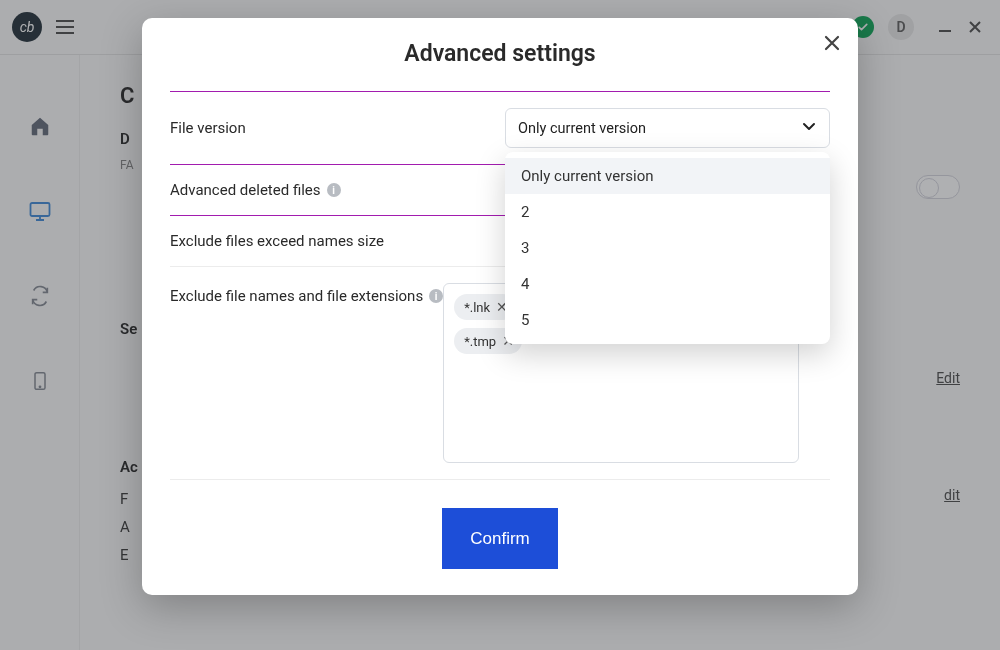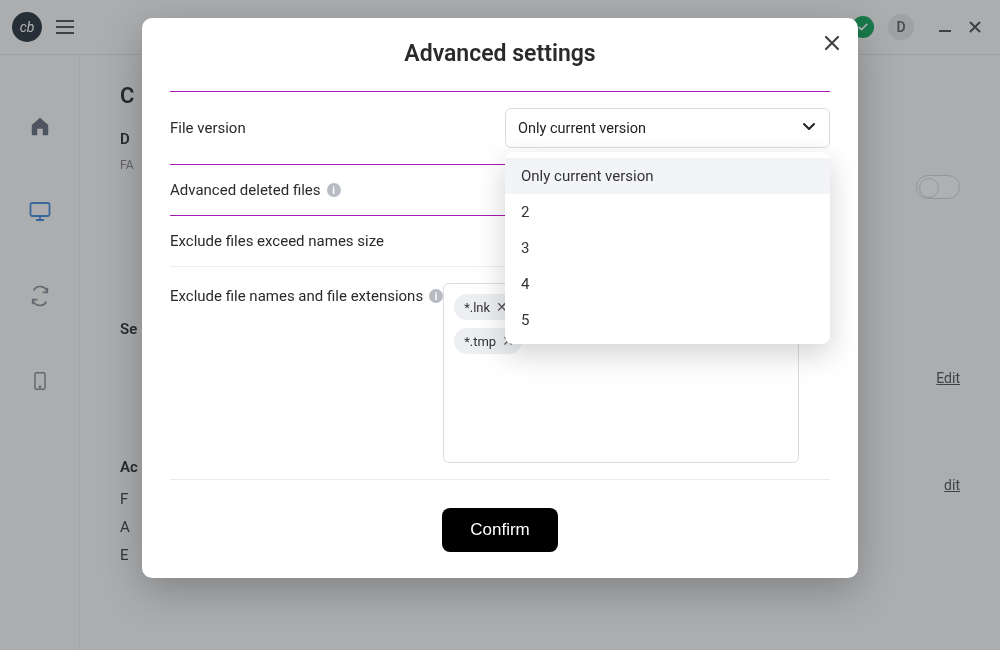--- a/index.html
+++ b/index.html
@@ -144,22 +144,22 @@
   }
   .tag {
     background:#eceef1; border-radius:14px; height:26px;
     display:inline-flex; align-items:center; padding:0 8px 0 10px;
     font-size:13px; color:#333; gap:6px;
   }
   .tag .tag-x { cursor:pointer; font-size:14px; color:#555; line-height:1; }
 
   .confirm-row { display:flex; justify-content:center; margin-top:28px;}
   .confirm-btn {
-    background:#000000; color:#fff; border:none; border-radius:8px;
-    height:44px; padding:0 28px; font-size:17px; font-weight:500; cursor:pointer;
+    background:#1d4ed8; color:#fff; border:none; border-radius:0;
+    height:61px; padding:0 28px; font-size:17px; font-weight:500; cursor:pointer;
   }
 </style>
 </head>
 <body>
 
 <div class="app">
 
   <div class="topbar">
     <div class="logo-circle">cb</div>
     <div class="hamburger">
@@ -217,21 +217,21 @@
     <div class="ghost-text" style="font-weight:600;">D</div>
     <div class="ghost-small">FA</div>
     <div class="toggle-ghost"></div>
 
     <div style="height:120px;"></div>
     <div class="ghost-text" style="font-weight:600;">Se</div>
     <span class="edit-link" style="top:315px;">Edit</span>
 
     <div style="height:110px;"></div>
     <div class="ghost-text" style="font-weight:600; margin-bottom:14px;">Ac</div>
-    <span class="edit-link" style="top:422px;">dit</span>
+    <span class="edit-link" style="top:432px;">dit</span>
     <div class="ghost-text" style="color:#444;">F</div>
     <div class="ghost-text" style="color:#444;">A</div>
     <div class="ghost-text" style="color:#444;">E</div>
   </div>
 
   <div class="overlay">
     <div class="modal">
       <div class="modal-close">
         <svg width="16" height="16" viewBox="0 0 16 16">
             <path d="M2 2l12 12M14 2L2 14" stroke="#444" stroke-width="2.2" stroke-linecap="round"></path>

